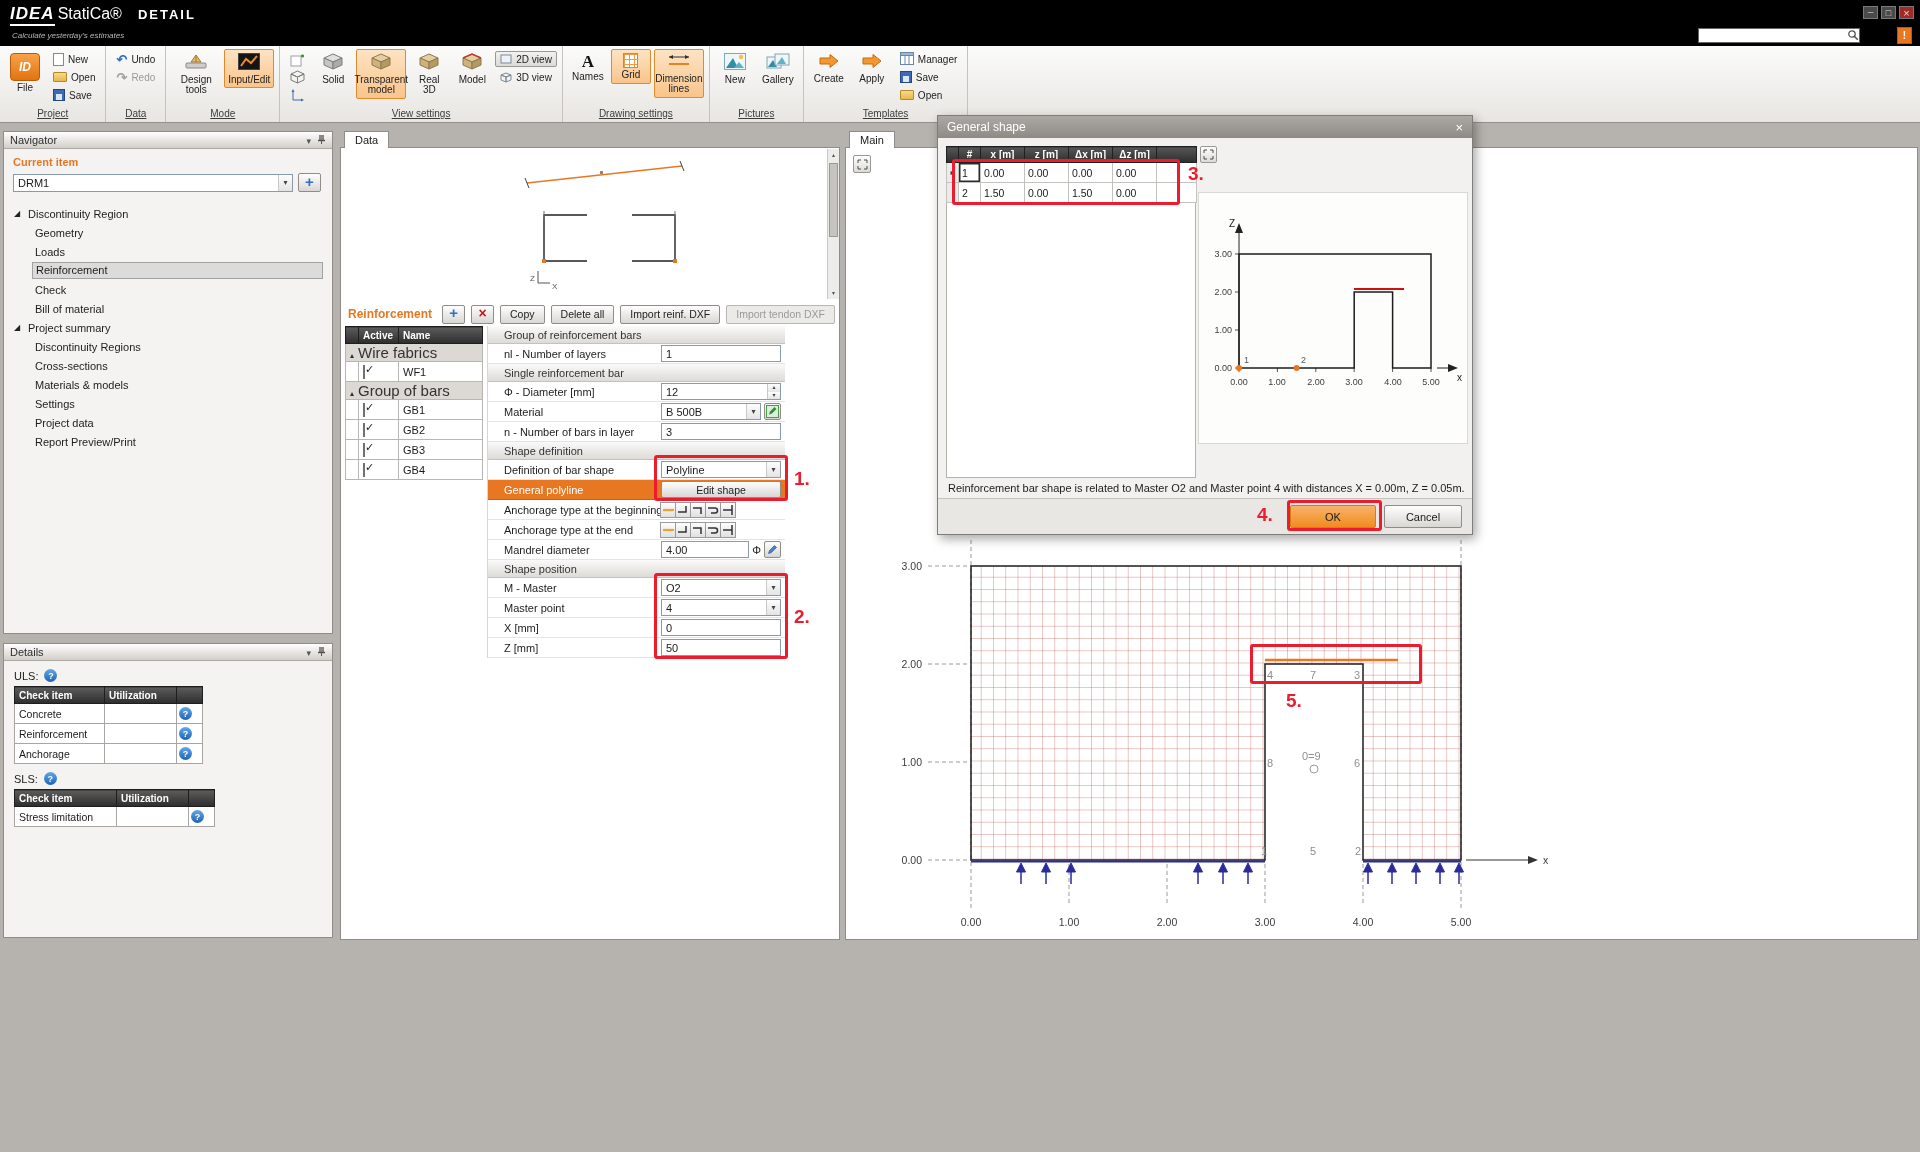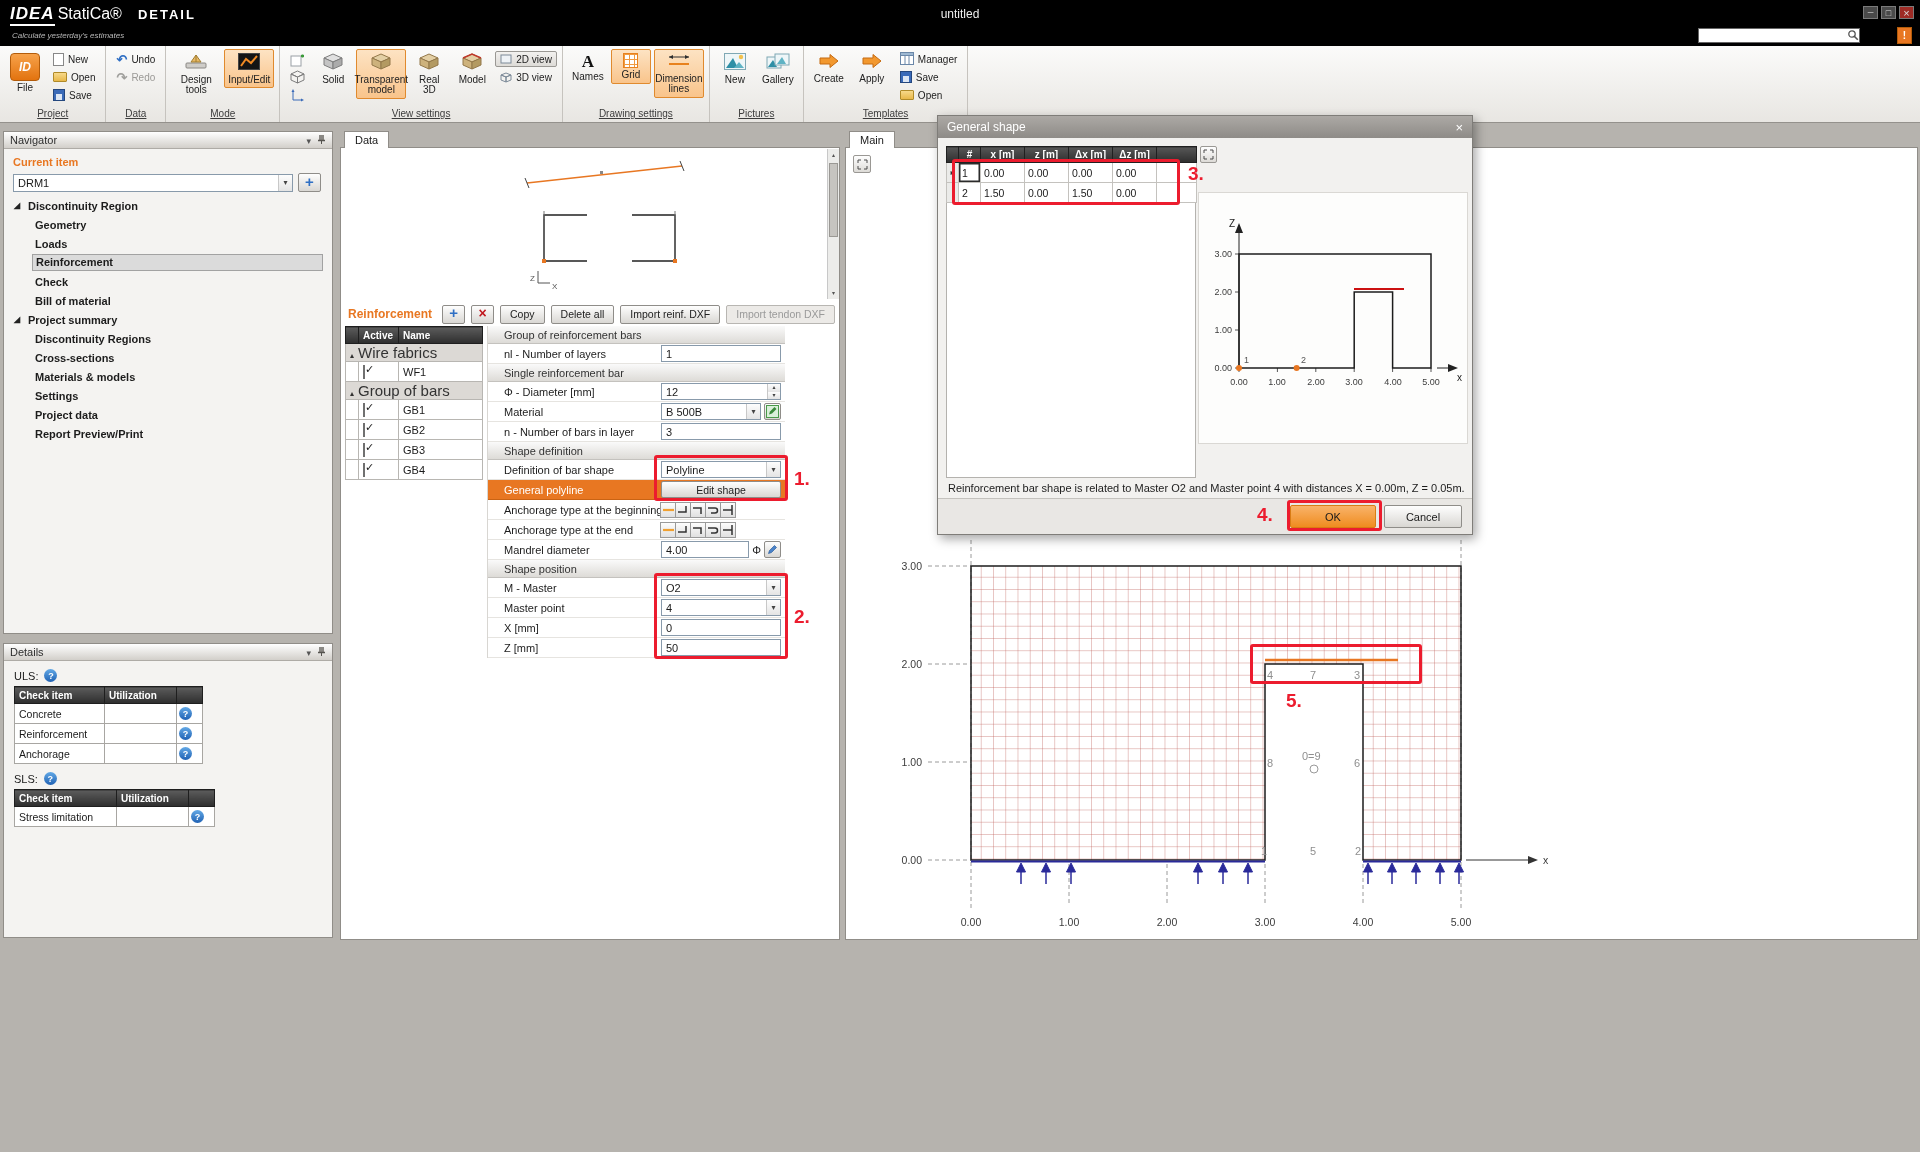--- a/index.html
+++ b/index.html
@@ -59,21 +59,21 @@
   .curr { color:#e87722; font-weight:bold; margin:7px 12px 5px 9px; }
   .navcombo { margin-left:9px; display:flex; gap:5px; align-items:center; }
   .ctrl { height:18px; background:#fff; border:1px solid #889aab; display:flex; align-items:center; font-size:11px;gap:38px; }
   .ctrl .val { flex:1; padding:0 4px; white-space:nowrap; overflow:hidden; }
   .combo-arrow { width:14px; height:100%; border-left:1px solid #c8c8c8; background:linear-gradient(#fdfdfd,#e4e4e4); display:flex; align-items:center; justify-content:center; }
   .combo-arrow::after { content:"▾"; font-size:8px; color:#444; }
   .navcombo .ctrl { width:280px; }
   .sqbtn { height:19px; min-width:23px; background:linear-gradient(#fefefe,#d9d7d3); border:1px solid #8f8d89; border-radius:2px; display:flex; align-items:center; justify-content:center; }
   .i-plus::after { content:"+"; color:#2f6fc4; font-weight:bold; font-size:15px; line-height:10px; }
   .i-x::after { content:"×"; color:#c0181f; font-weight:bold; font-size:14px; line-height:10px; }
-  .tree { margin-top:4px;font-weight:bold; }
+  .tree { margin-top:12px; }
   .trow { height:19px; display:flex; align-items:center; padding-left:10px; }
   .trow .exp { width:14px; font-size:8px; color:#222; }
   .trow .exp::after { content:"◢"; }
   .trow.child { padding-left:31px; }
   .tlabel { font-size:11px; color:#1c1c1c; }
   .trow.selected .tlabel { background:#dbdbdb; border:1px solid #a2a2a2; flex:1; margin-right:9px; margin-left:-3px; padding:0 3px; height:17px; line-height:15px; }
 
   
   .dlabel-row { display:flex; align-items:center; gap:6px; margin:8px 0 2px 10px; }
   .hlp { width:13px; height:13px; border-radius:50%; background:linear-gradient(#63a9e6,#2062b4); color:#fff; font-size:9px; font-weight:bold; display:flex; align-items:center; justify-content:center; }
@@ -154,21 +154,20 @@
 </head>
 <body>
 
 <div id="titlebar">
   <div class="logo-wrap">
     <span class="logo-idea">IDEA</span>
     <span class="logo-statica">StatiCa®</span>
     <span class="logo-detail">DETAIL</span>
   </div>
   <div class="tagline">Calculate yesterday's estimates</div>
-  <div class="doc-title">untitled</div>
   <div class="winbtns">
     <div class="winbtn min"></div>
     <div class="winbtn max"></div>
     <div class="winbtn close"></div>
   </div>
   <div class="search-box">
     <input type="text" style="">
     <span><svg width="12" height="12">
           <circle cx="5" cy="5" r="3.2" fill="none" stroke="#555" stroke-width="1.3"></circle>
           <line x1="7.5" y1="7.5" x2="10.8" y2="10.8" stroke="#555" stroke-width="1.6"></line>

